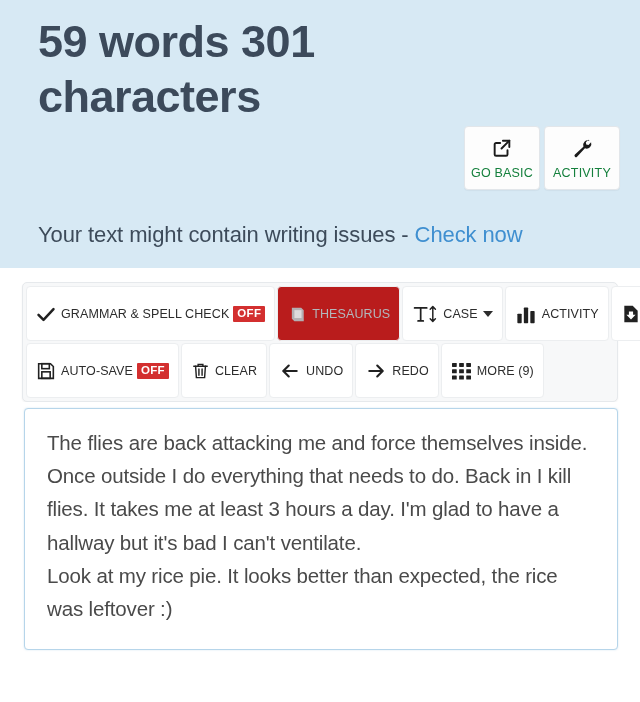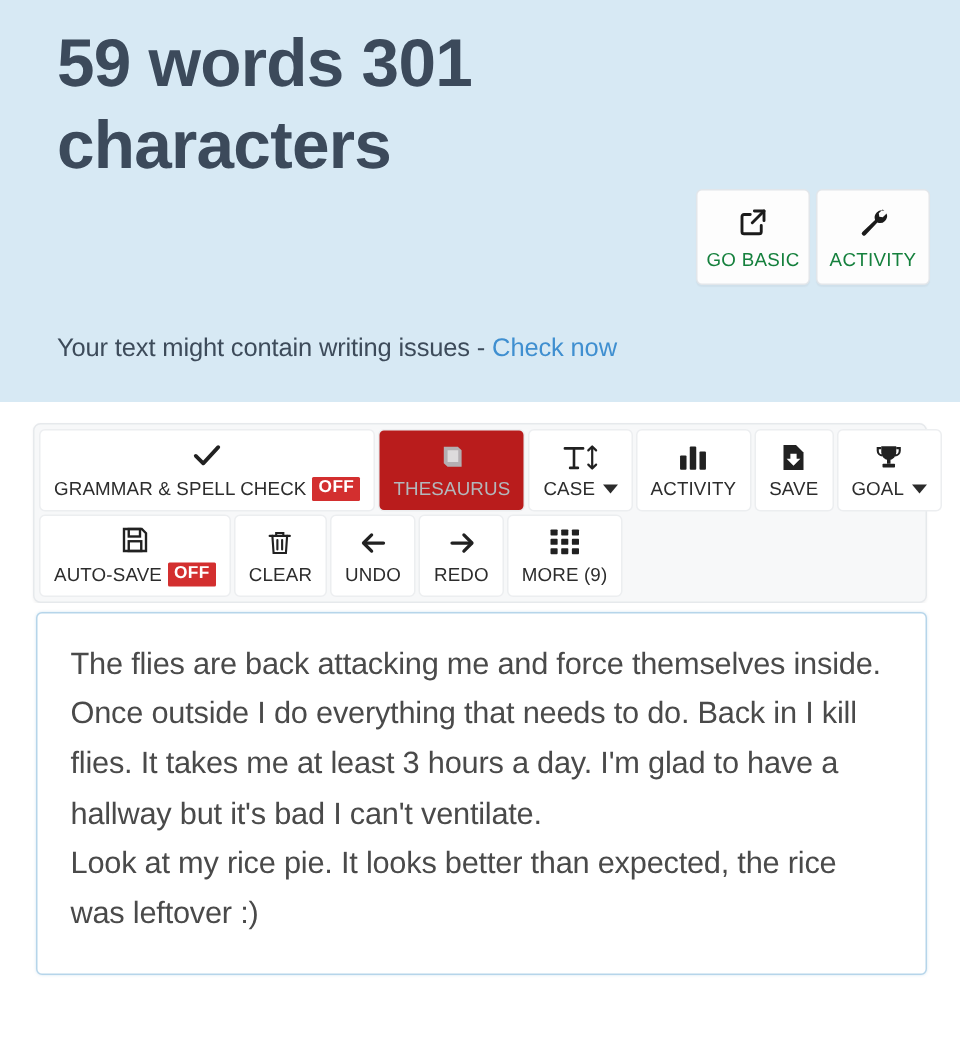--- a/index.html
+++ b/index.html
@@ -57,21 +57,21 @@
     font-size: 12.5px;
     color: #15803d;
     letter-spacing: 0.2px;
     white-space: nowrap;
   }
 
   .notice {
     position: absolute;
     left: 38px;
     top: 222px;
-    font-size: 17px;
+    font-size: 22px;
     color: #3d4b5a;
     letter-spacing: -0.1px;
   }
   .notice a {
     color: #3f8fd0;
     text-decoration: none;
   }
 
   
   .toolbar-wrap {
@@ -92,21 +92,21 @@
     display: flex;
     gap: 2px;
   }
   .tb-btn {
     background: #ffffff;
     border: 1px solid #eceef0;
     border-radius: 4px;
     min-height: 55px;
     padding: 6px 9px 5px 9px;
     display: flex;
-    flex-direction: column;
+    flex-direction: row;
     align-items: center;
     justify-content: center;
     gap: 5px;
     cursor: pointer;
   }
   .tb-btn.disabled {
     background: #b91c1c;
     border-color: #eceef0;
     cursor: default;
   }

